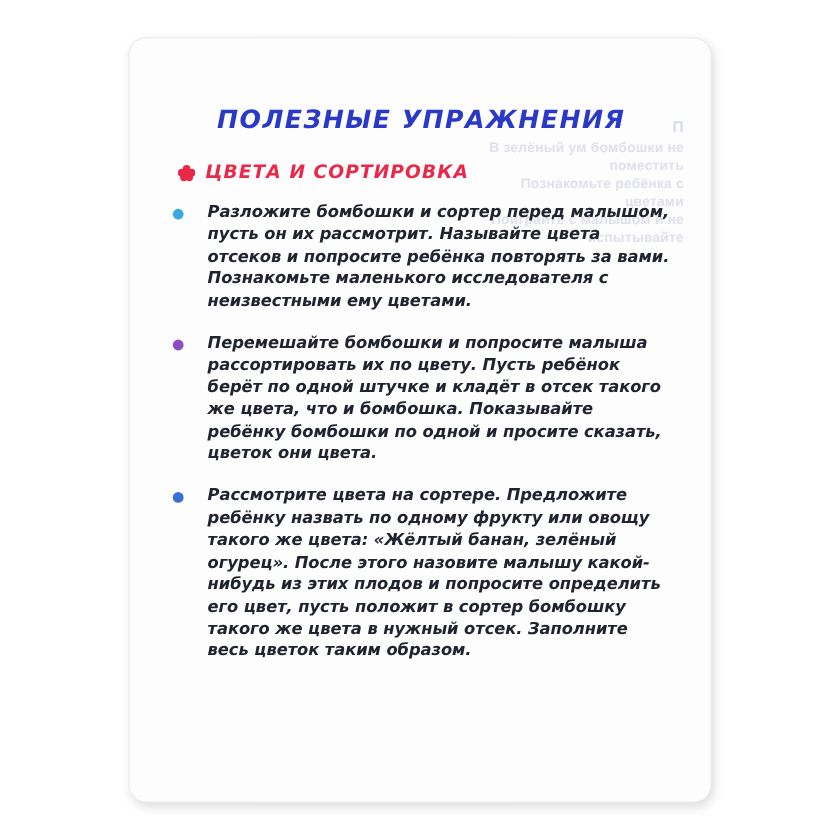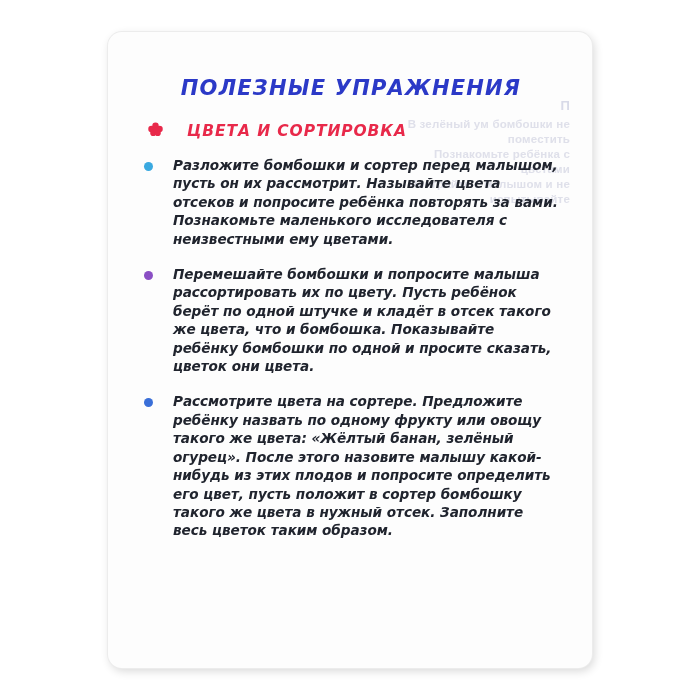--- a/index.html
+++ b/index.html
@@ -58,29 +58,29 @@
     z-index: 2;
   }
 
   .title {
     color: #2b39c7;
     font-size: 21px;
     font-weight: 700;
     letter-spacing: 1.2px;
     text-align: center;
     font-style: italic;
-    margin: 0 0 22px 0;
+    margin: 12px 0 22px 0;
     text-transform: uppercase;
     font-family: "DejaVu Sans", sans-serif;
   }
 
   .subhead {
     display: flex;
-    align-items: flex-start;
-    gap: 24px;
+    align-items: flex-end;
+    gap: 8px;
     margin: 0 0 16px 4px;
   }
   .flower-icon {
     width: 15px;
     height: 15px;
     flex: 0 0 auto;
     display: block;
   }
   .subhead-text {
     color: #e8294a;

